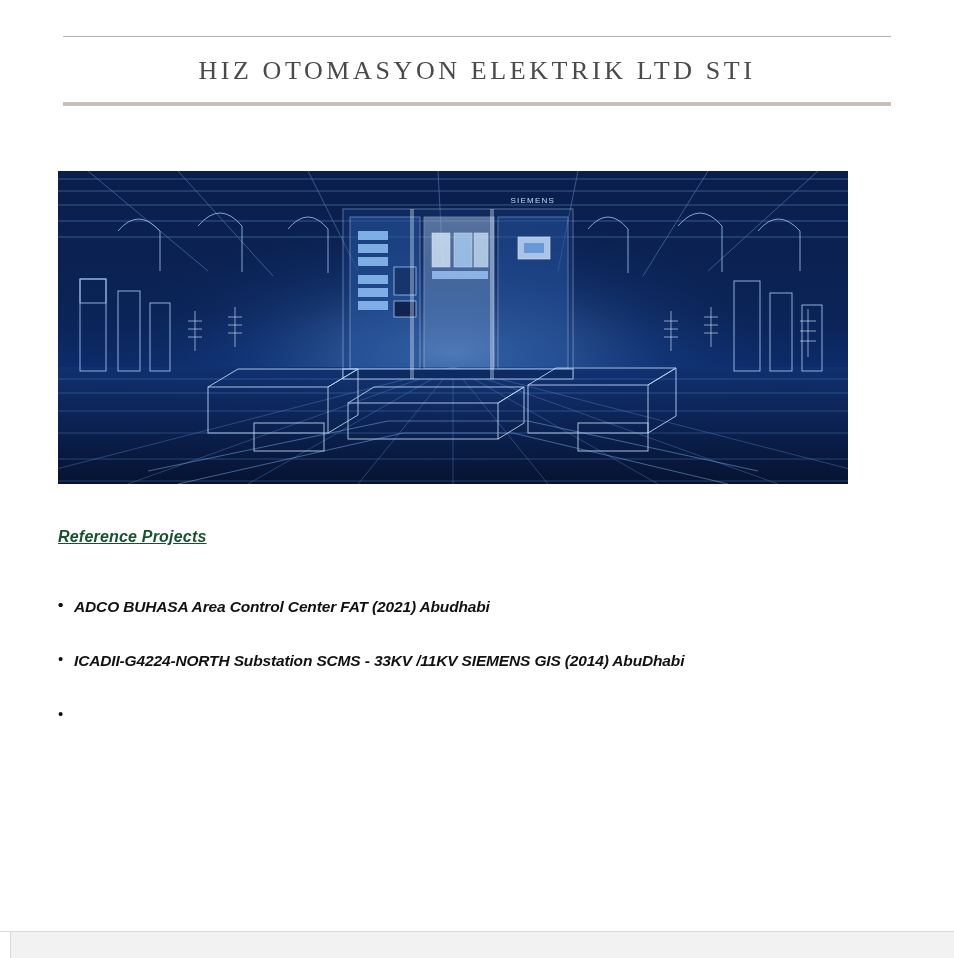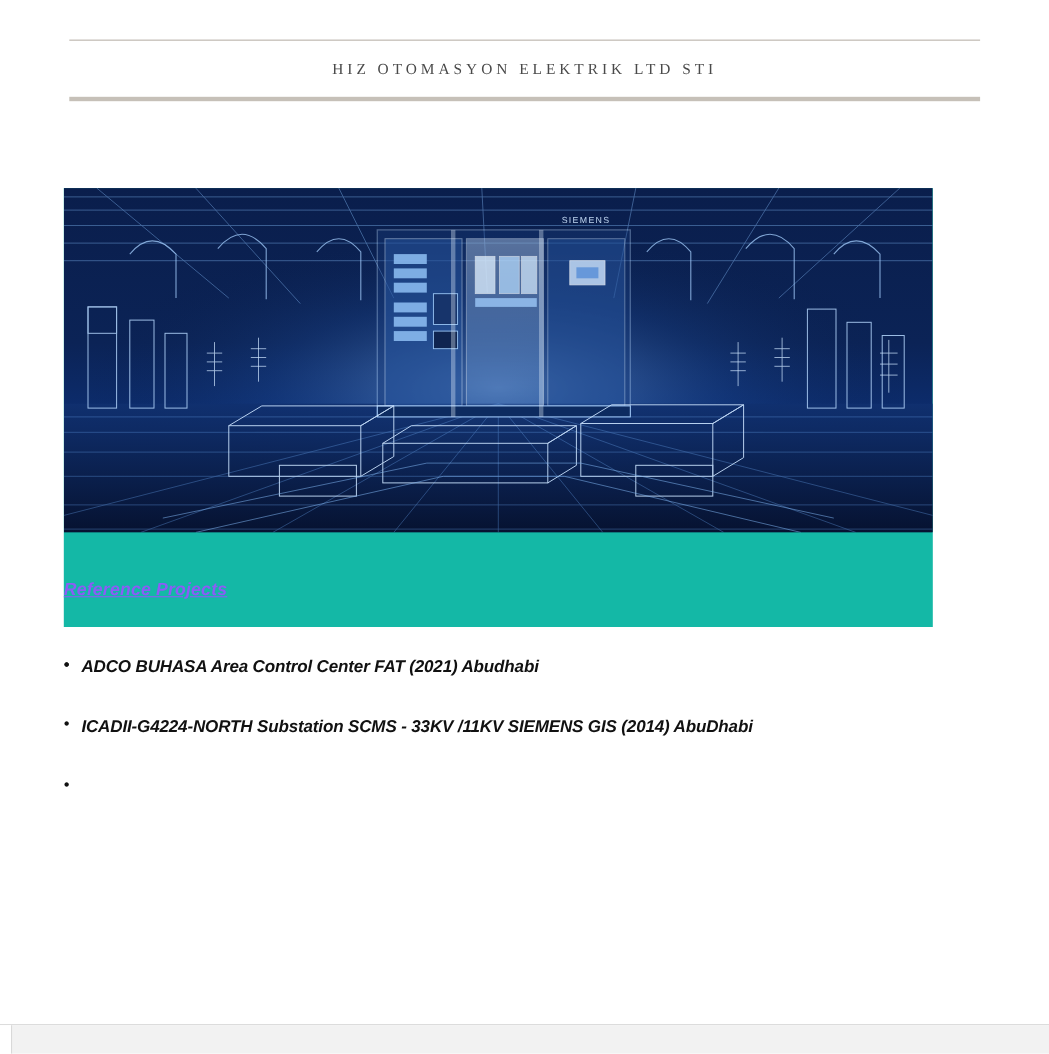--- a/index.html
+++ b/index.html
@@ -30,61 +30,61 @@
     width: 828px;
   }
   .rule-top {
     height: 1px;
     background: #b9b2aa;
     width: 100%;
   }
   .company-title {
     text-align: center;
     font-family: "Liberation Serif", serif;
-    font-size: 14px;
+    font-size: 26px;
     letter-spacing: 3.6px;
     color: #4a4a4a;
     padding: 19px 0 16px 0;
     white-space: nowrap;
   }
   .rule-bottom {
     height: 4px;
     background: #c6c0b8;
     width: 100%;
   }
 
   
   .hero-wrap {
     position: absolute;
     left: 58px;
     top: 171px;
     width: 790px;
-    height: 399px;
+    height: 313px;
     overflow: hidden;
-    background: #14b8a6;
+    background: #a21caf;
   }
   .hero-svg {
     display: block;
     width: 790px;
     height: 313px;
   }
 
   
   .content {
     position: absolute;
     left: 58px;
     top: 528px;
     width: 840px;
   }
   .section-heading {
     font-family: "Liberation Sans", sans-serif;
     font-size: 16px;
     font-weight: bold;
     font-style: italic;
-    color: #8b5cf6;
+    color: #14532d;
     text-decoration: underline;
     display: inline-block;
     margin: 0 0 16px 0;
     letter-spacing: 0.2px;
   }
   .project-list {
     list-style: none;
     margin: 0;
     padding: 0;
   }

